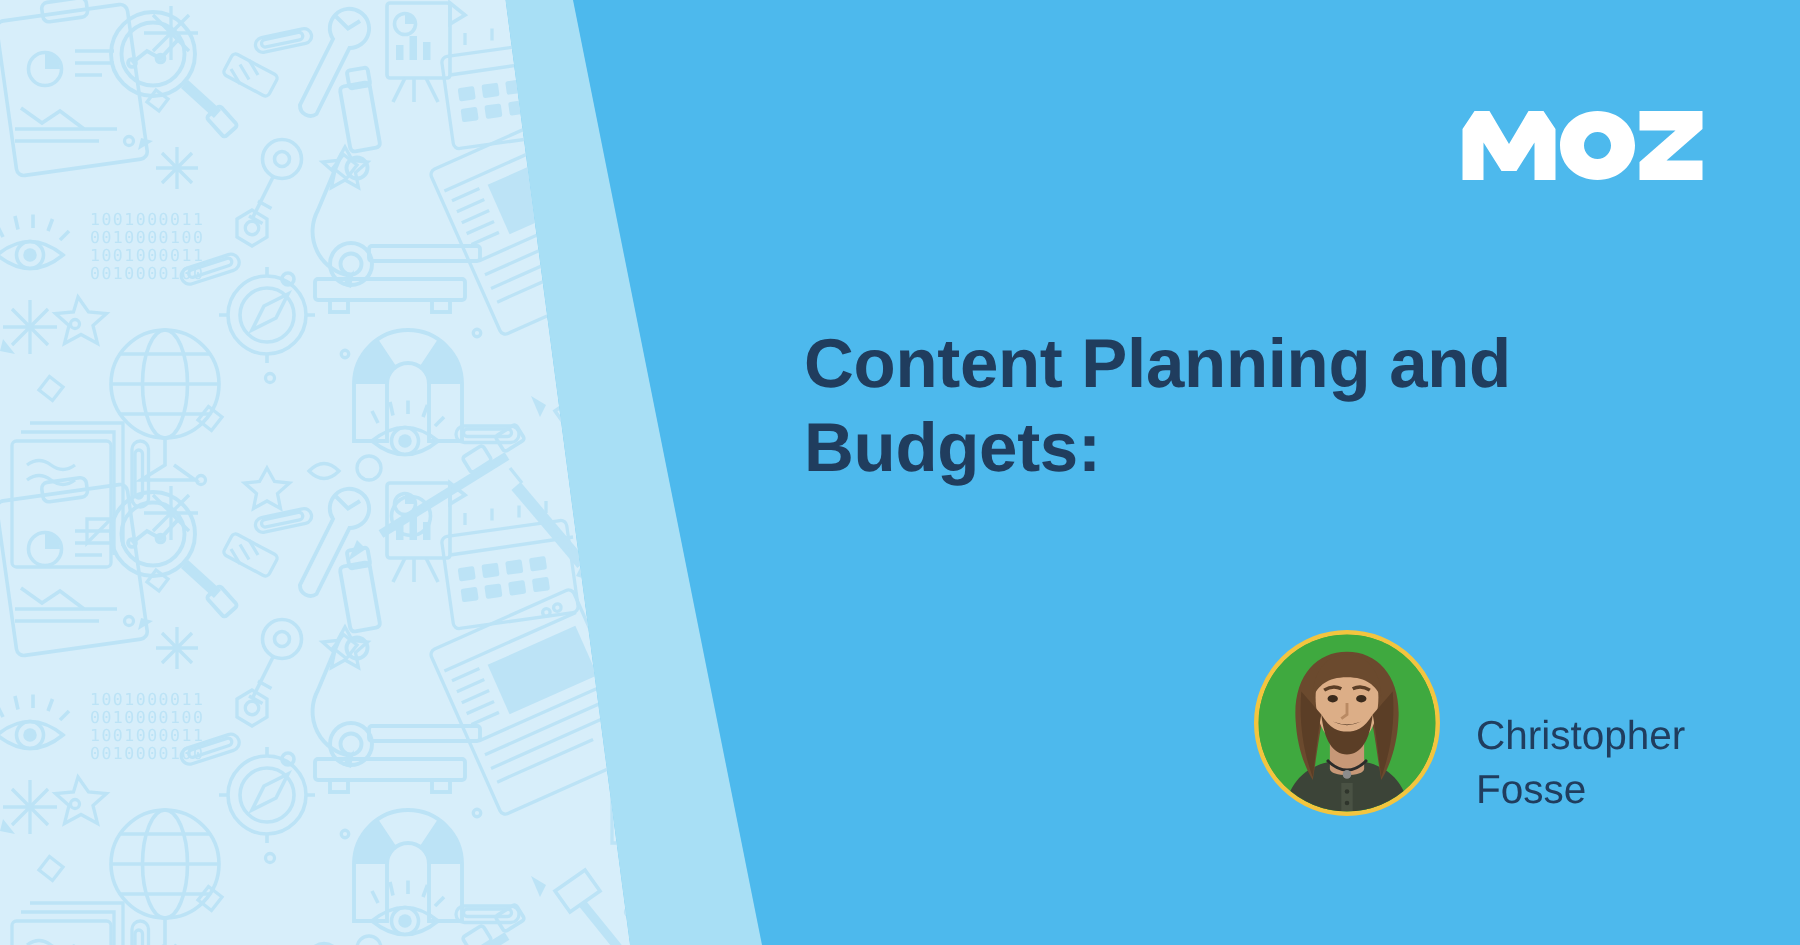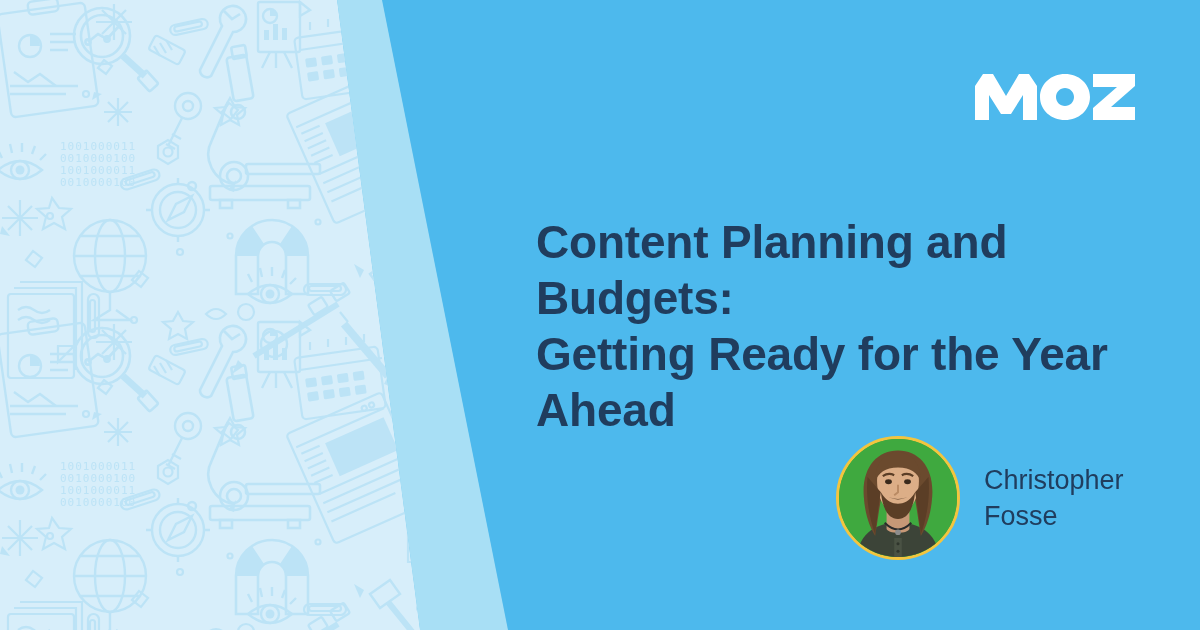--- a/index.html
+++ b/index.html
@@ -71,23 +71,23 @@
     font-size: 46px;
     font-weight: bold;
     line-height: 56px;
     letter-spacing: -0.2px;
   }
 
   
   .author {
     position: absolute;
     left: 836px;
-    top: 436px;
+    top: 420px;
     display: flex;
-    align-items: center;
+    align-items: flex-end;
   }
   .avatar {
     position: relative;
     width: 124px;
     height: 124px;
     border-radius: 50%;
     border: 3px solid #F3C53F;
     background: #3FA93F;
     overflow: hidden;
     flex: 0 0 auto;
@@ -346,21 +346,20 @@
       <path d="M2 48 V14 L10 2 H20 L33 24 L46 2 H56 L64 14 V48 H50 V23 L38 42 H28 L16 23 V48 Z" fill="#FFFFFF"></path>
 
       <path d="M92 2 C106 2 117 12 117 25 C117 38 106 48 92 48 C78 48 67 38 67 25 C67 12 78 2 92 2 Z M92 16 C87 16 83 20 83 25 C83 30 87 34 92 34 C97 34 101 30 101 25 C101 20 97 16 92 16 Z" fill="#FFFFFF"></path>
 
       <path d="M120 2 H162 V14 L138 35 H162 V48 H120 V36 L144 15 H120 Z" fill="#FFFFFF"></path>
     </svg>
   </div>
 
   <div class="title">
     <div>Content Planning and Budgets:</div>
-    <div>Getting Ready for the Year Ahead</div>
   </div>
 
   <div class="author">
     <div class="avatar">
       <svg viewBox="0 0 124 124" xmlns="http://www.w3.org/2000/svg">
         <rect x="0" y="0" width="124" height="124" fill="#3FA93F"></rect>
 
         <path d="M18 124 C22 98 40 88 62 88 C84 88 102 98 106 124 Z" fill="#3C4438"></path>
 
         <path d="M50 74 h24 v20 c0 6 -24 6 -24 0 z" fill="#C79877"></path>

